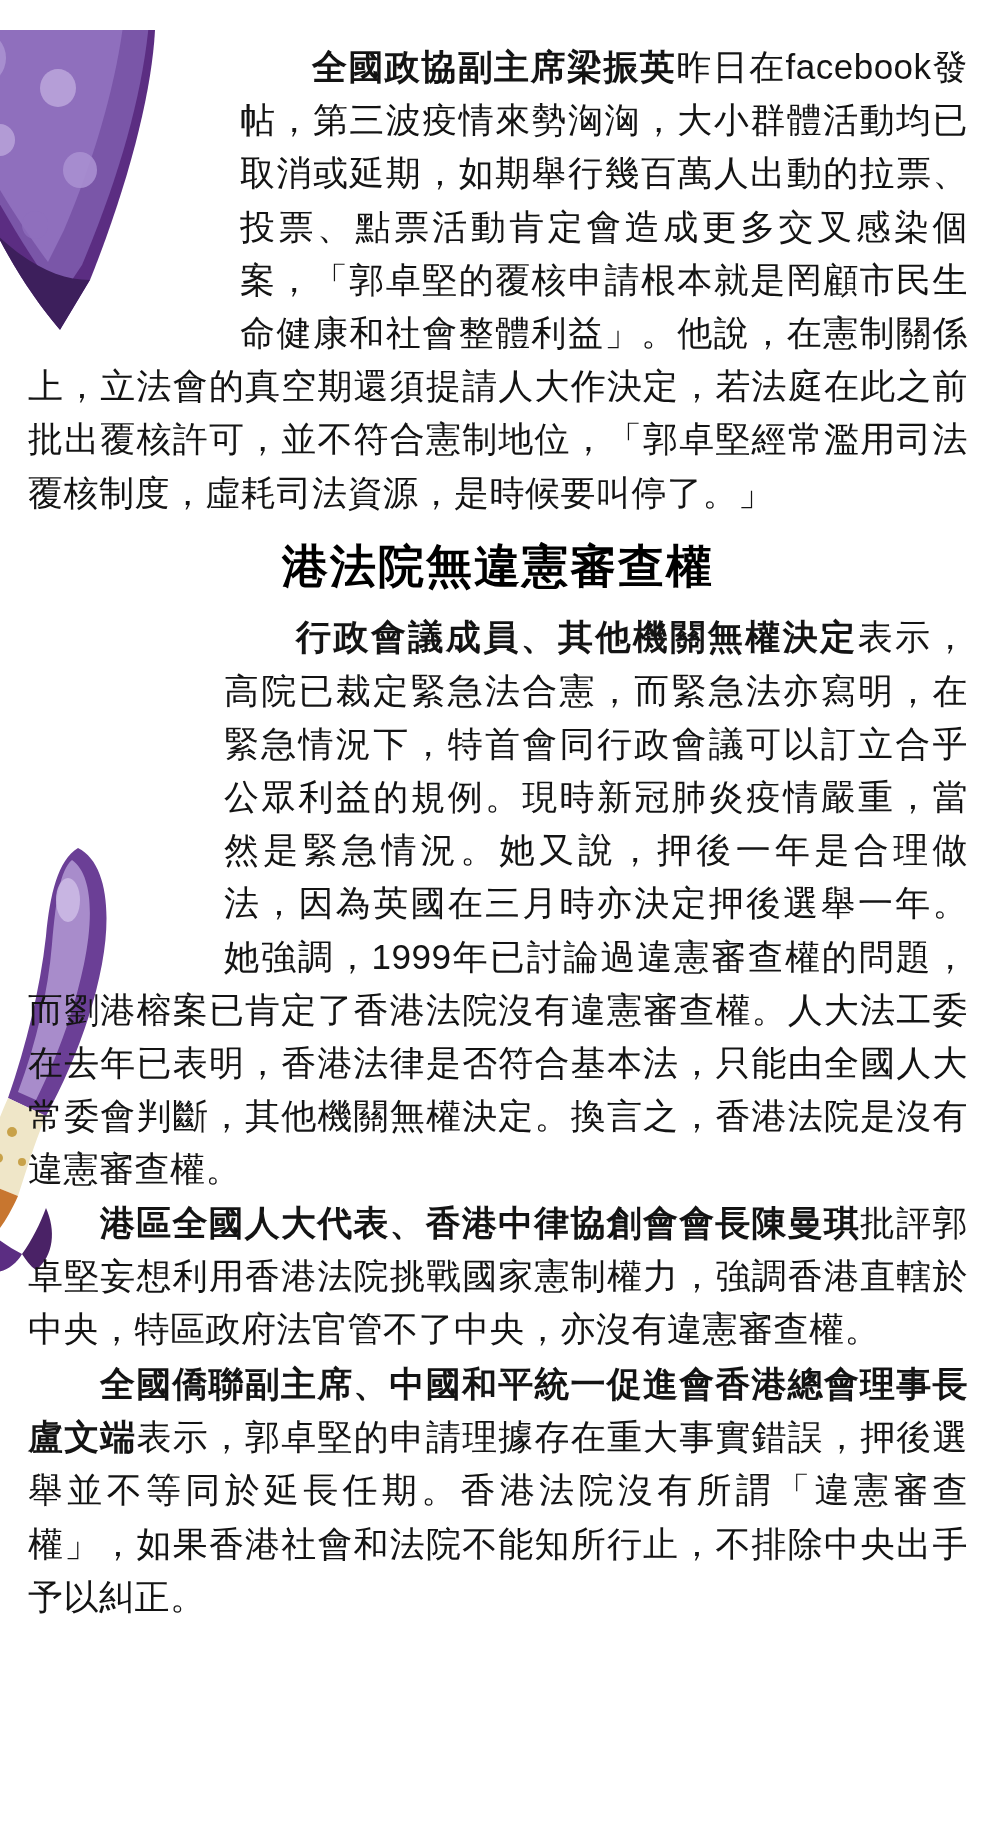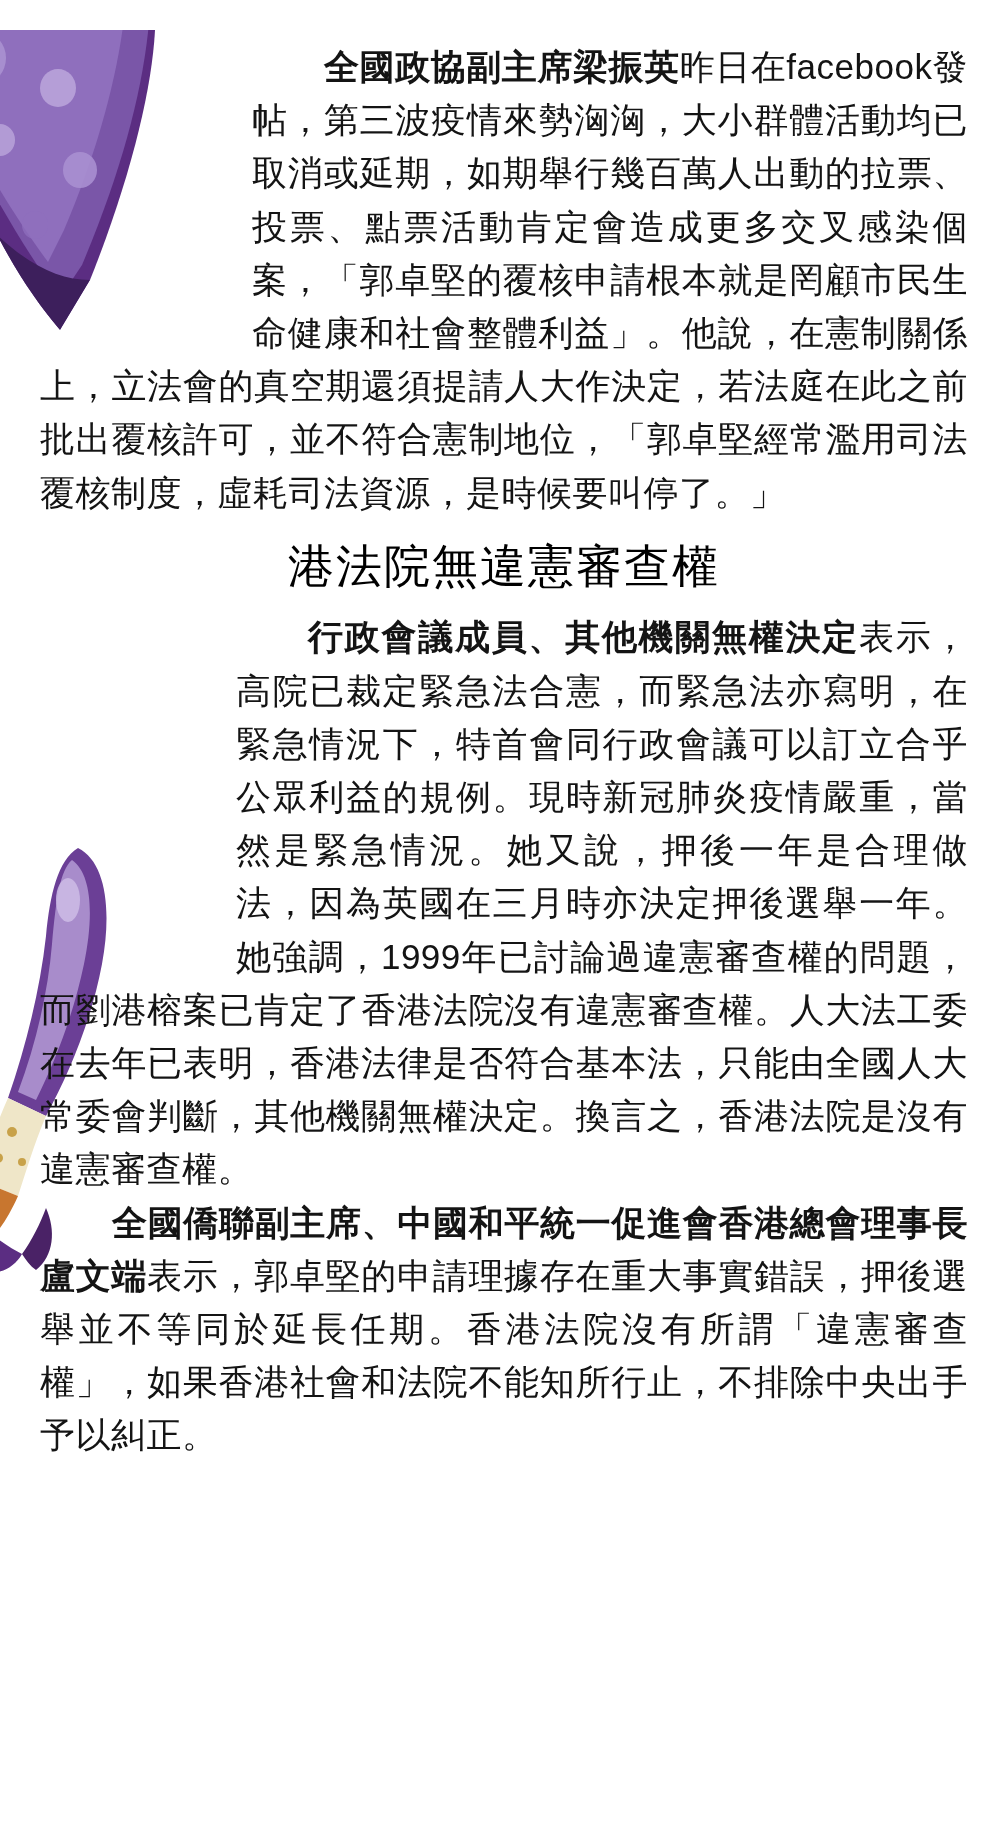--- a/index.html
+++ b/index.html
@@ -14,21 +14,21 @@
     overflow: hidden;
     font-family: "Liberation Sans", sans-serif;
     color: #1a1a1a;
   }
 
   .page {
     position: relative;
     width: 996px;
     height: 1838px;
     box-sizing: border-box;
-    padding: 40px 28px 0 40px;
+    padding: 40px 28px 0 28px;
   }
 
   
   .deco {
     position: absolute;
     pointer-events: none;
   }
   #deco-top {
     left: -60px;
     top: 30px;
@@ -50,21 +50,21 @@
   p.body-text {
     margin: 0 0 0 0;
     font-size: 35px;
     line-height: 1.52;
     text-align: justify;
     text-justify: inter-ideograph;
     letter-spacing: 0.5px;
     color: #141414;
   }
   p.body-text + p.body-text {
-    margin-top: 10px;
+    margin-top: 2px;
   }
   .indent {
     text-indent: 72px;
   }
   b, .bold {
     font-weight: bold;
   }
 
   
   .float-top {
@@ -75,21 +75,21 @@
   }
   .float-bottom {
     float: left;
     width: 196px;
     height: 330px;
   }
 
   h2.section-title {
     font-size: 46px;
     line-height: 1.3;
-    font-weight: normal;
+    font-weight: bold;
     text-align: center;
     margin: 18px 0 14px 0;
     letter-spacing: 2px;
     color: #000;
     font-family: "DejaVu Serif", "Liberation Serif", serif;
   }
 
   .clearfix::after {
     content: "";
     display: block;
@@ -141,18 +141,19 @@
       <div class="float-top"></div>
       <p class="body-text indent"><b class="bold">全國政協副主席梁振英</b><span>昨日在facebook發帖，第三波疫情來勢洶洶，大小群體活動均已取消或延期，如期舉行幾百萬人出動的拉票、投票、點票活動肯定會造成更多交叉感染個案，「郭卓堅的覆核申請根本就是罔顧市民生命健康和社會整體利益」。他說，在憲制關係上，立法會的真空期還須提請人大作決定，若法庭在此之前批出覆核許可，並不符合憲制地位，「郭卓堅經常濫用司法覆核制度，虛耗司法資源，是時候要叫停了。」</span></p>
     </div>
 
     <h2 class="section-title">港法院無違憲審查權</h2>
 
     <div class="clearfix">
       <p class="body-text indent"><span class="float-bottom"></span><b class="bold">行政會議成員、其他機關無權決定</b><span>表示，高院已裁定緊急法合憲，而緊急法亦寫明，在緊急情況下，特首會同行政會議可以訂立合乎公眾利益的規例。現時新冠肺炎疫情嚴重，當然是緊急情況。她又說，押後一年是合理做法，因為英國在三月時亦決定押後選舉一年。她強調，1999年已討論過違憲審查權的問題，而劉港榕案已肯定了香港法院沒有違憲審查權。人大法工委在去年已表明，香港法律是否符合基本法，只能由全國人大常委會判斷，其他機關無權決定。換言之，香港法院是沒有違憲審查權。</span></p>
     </div>
 
+    <p class="body-text indent"><b class="bold">港區全國人大代表、香港中律協創會會長陳曼琪</b><span>批評郭卓堅妄想利用香港法院挑戰國家憲制權力，強調香港直轄於中央，特區政府法官管不了中央，亦沒有違憲審查權。</span></p>
 
     <p class="body-text indent"><b class="bold">全國僑聯副主席、中國和平統一促進會香港總會理事長盧文端</b><span>表示，郭卓堅的申請理據存在重大事實錯誤，押後選舉並不等同於延長任期。香港法院沒有所謂「違憲審查權」，如果香港社會和法院不能知所行止，不排除中央出手予以糾正。</span></p>
 
 
   </div>
 </div>
 
 </body></html>

